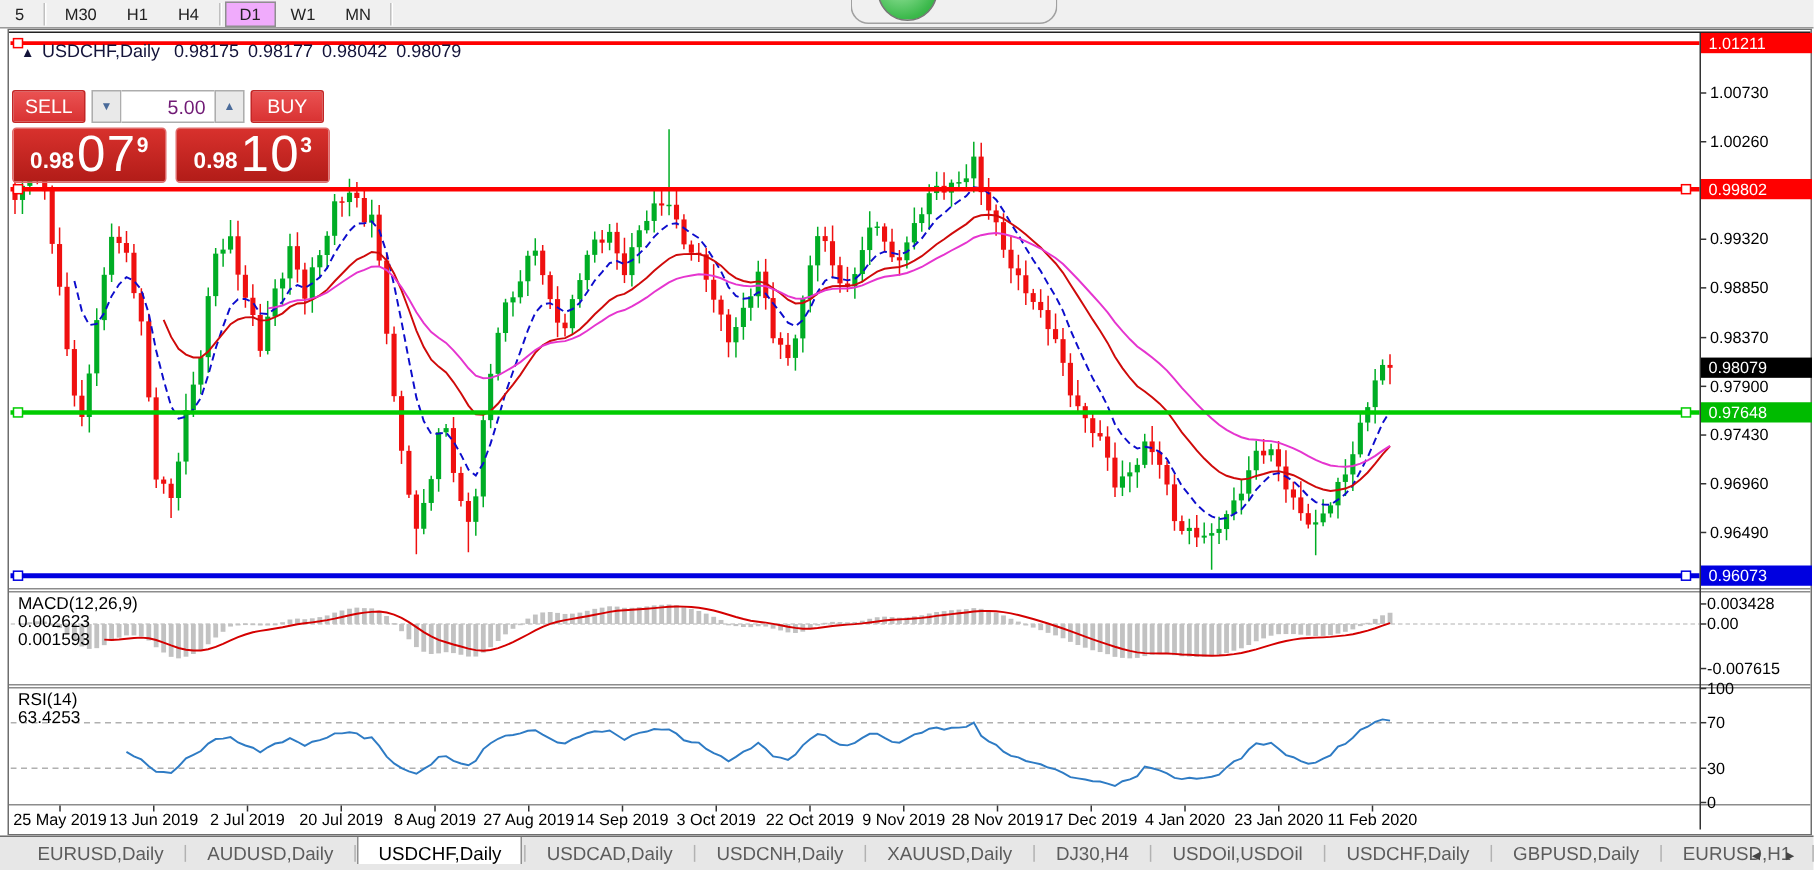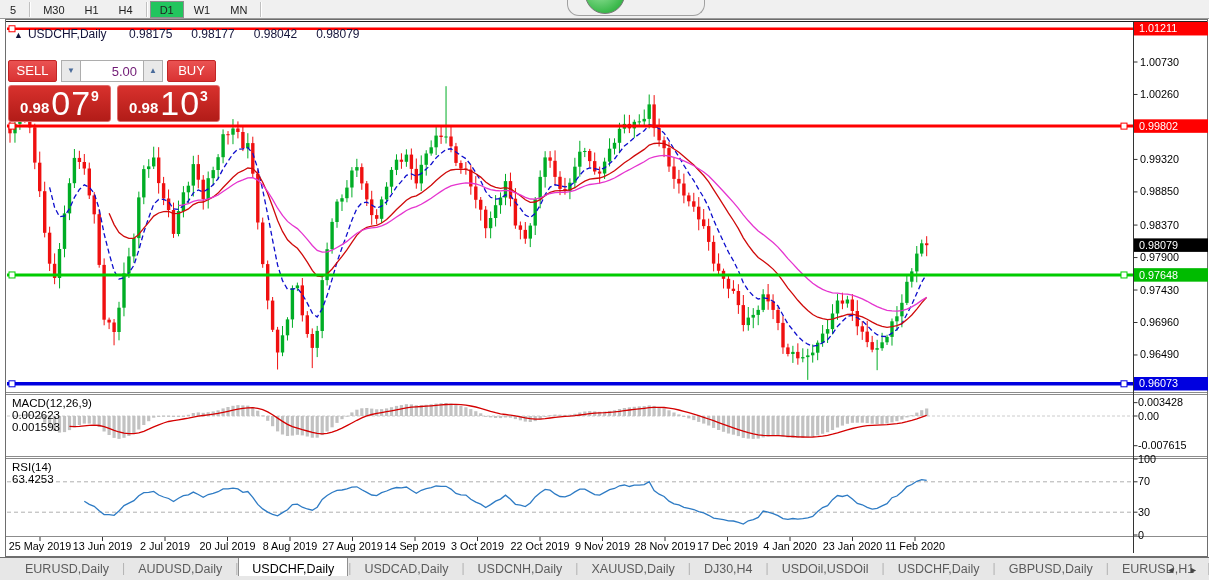--- a/index.html
+++ b/index.html
@@ -4,35 +4,35 @@
 <style>
   * { margin:0; padding:0; box-sizing:border-box; }
   html,body { width:1209px; height:580px; overflow:hidden; background:#ffffff;
               font-family:"Liberation Sans", sans-serif; }
   
   #toolbar { position:absolute; left:0; top:0; width:1209px; height:19px;
              background:#f0f0f0; border-bottom:1px solid #9a9a9a;
              display:flex; align-items:center; }
   .tf-btn { font-size:11px; color:#222; padding:2px 9px; height:17px; line-height:13px;
             cursor:default; border:1px solid transparent; }
-  .tf-btn.selected { background:#22c55e; border:1px solid #8f8f8f; }
+  .tf-btn.selected { background:#f0abfc; border:1px solid #8f8f8f; }
   .tf-sep { width:1px; height:15px; background:#c0c0c0; box-shadow:1px 0 0 #ffffff; margin:0 3px; }
   
   #pill { position:absolute; left:567px; top:0; width:138px; height:16px;
           background:#f0f0f0; border:1px solid #a0a0a0; border-top:none;
           border-radius:0 0 12px 12px; overflow:hidden; z-index:30; }
   #pill .dot { position:absolute; left:17px; top:-26px; width:40px; height:40px;
                border-radius:50%; background:radial-gradient(circle at 38% 35%, #8fe096 15%, #3cb94c 70%, #2ca03c);
                border:1px solid #777; }
   
   #window-overlays { position:absolute; left:0; top:0; }
   #chart-title { position:absolute; left:14px; top:27px; font-size:12px; color:#14143a;
                  white-space:nowrap; z-index:5; }
   #chart-title .tri { font-size:9px; margin-right:5px; }
-  #chart-title span.v { margin-left:19px; }
+  #chart-title span.v { margin-left:6px; }
   #macd-label { position:absolute; left:12px; top:397px; font-size:11.5px; color:#000; z-index:5; }
   #rsi-label  { position:absolute; left:12px; top:461px; font-size:11.5px; color:#000; z-index:5; }
   
   #trade-panel { position:absolute; left:8px; top:60px; width:212px; height:62px; z-index:10; }
   #tp-row { display:flex; height:22px; }
   .tp-btn { width:49px; height:22px; background:linear-gradient(180deg,#ea5252,#d93232);
             border:1px solid #c22626; border-radius:2px; color:#fff; font-size:13px;
             text-align:center; line-height:20px; cursor:pointer; }
   #tp-spin { display:flex; margin:0 4px; height:22px; }
   .spin-btn { width:20px; height:22px; background:#e9e9e9; border:1px solid #adadad;

